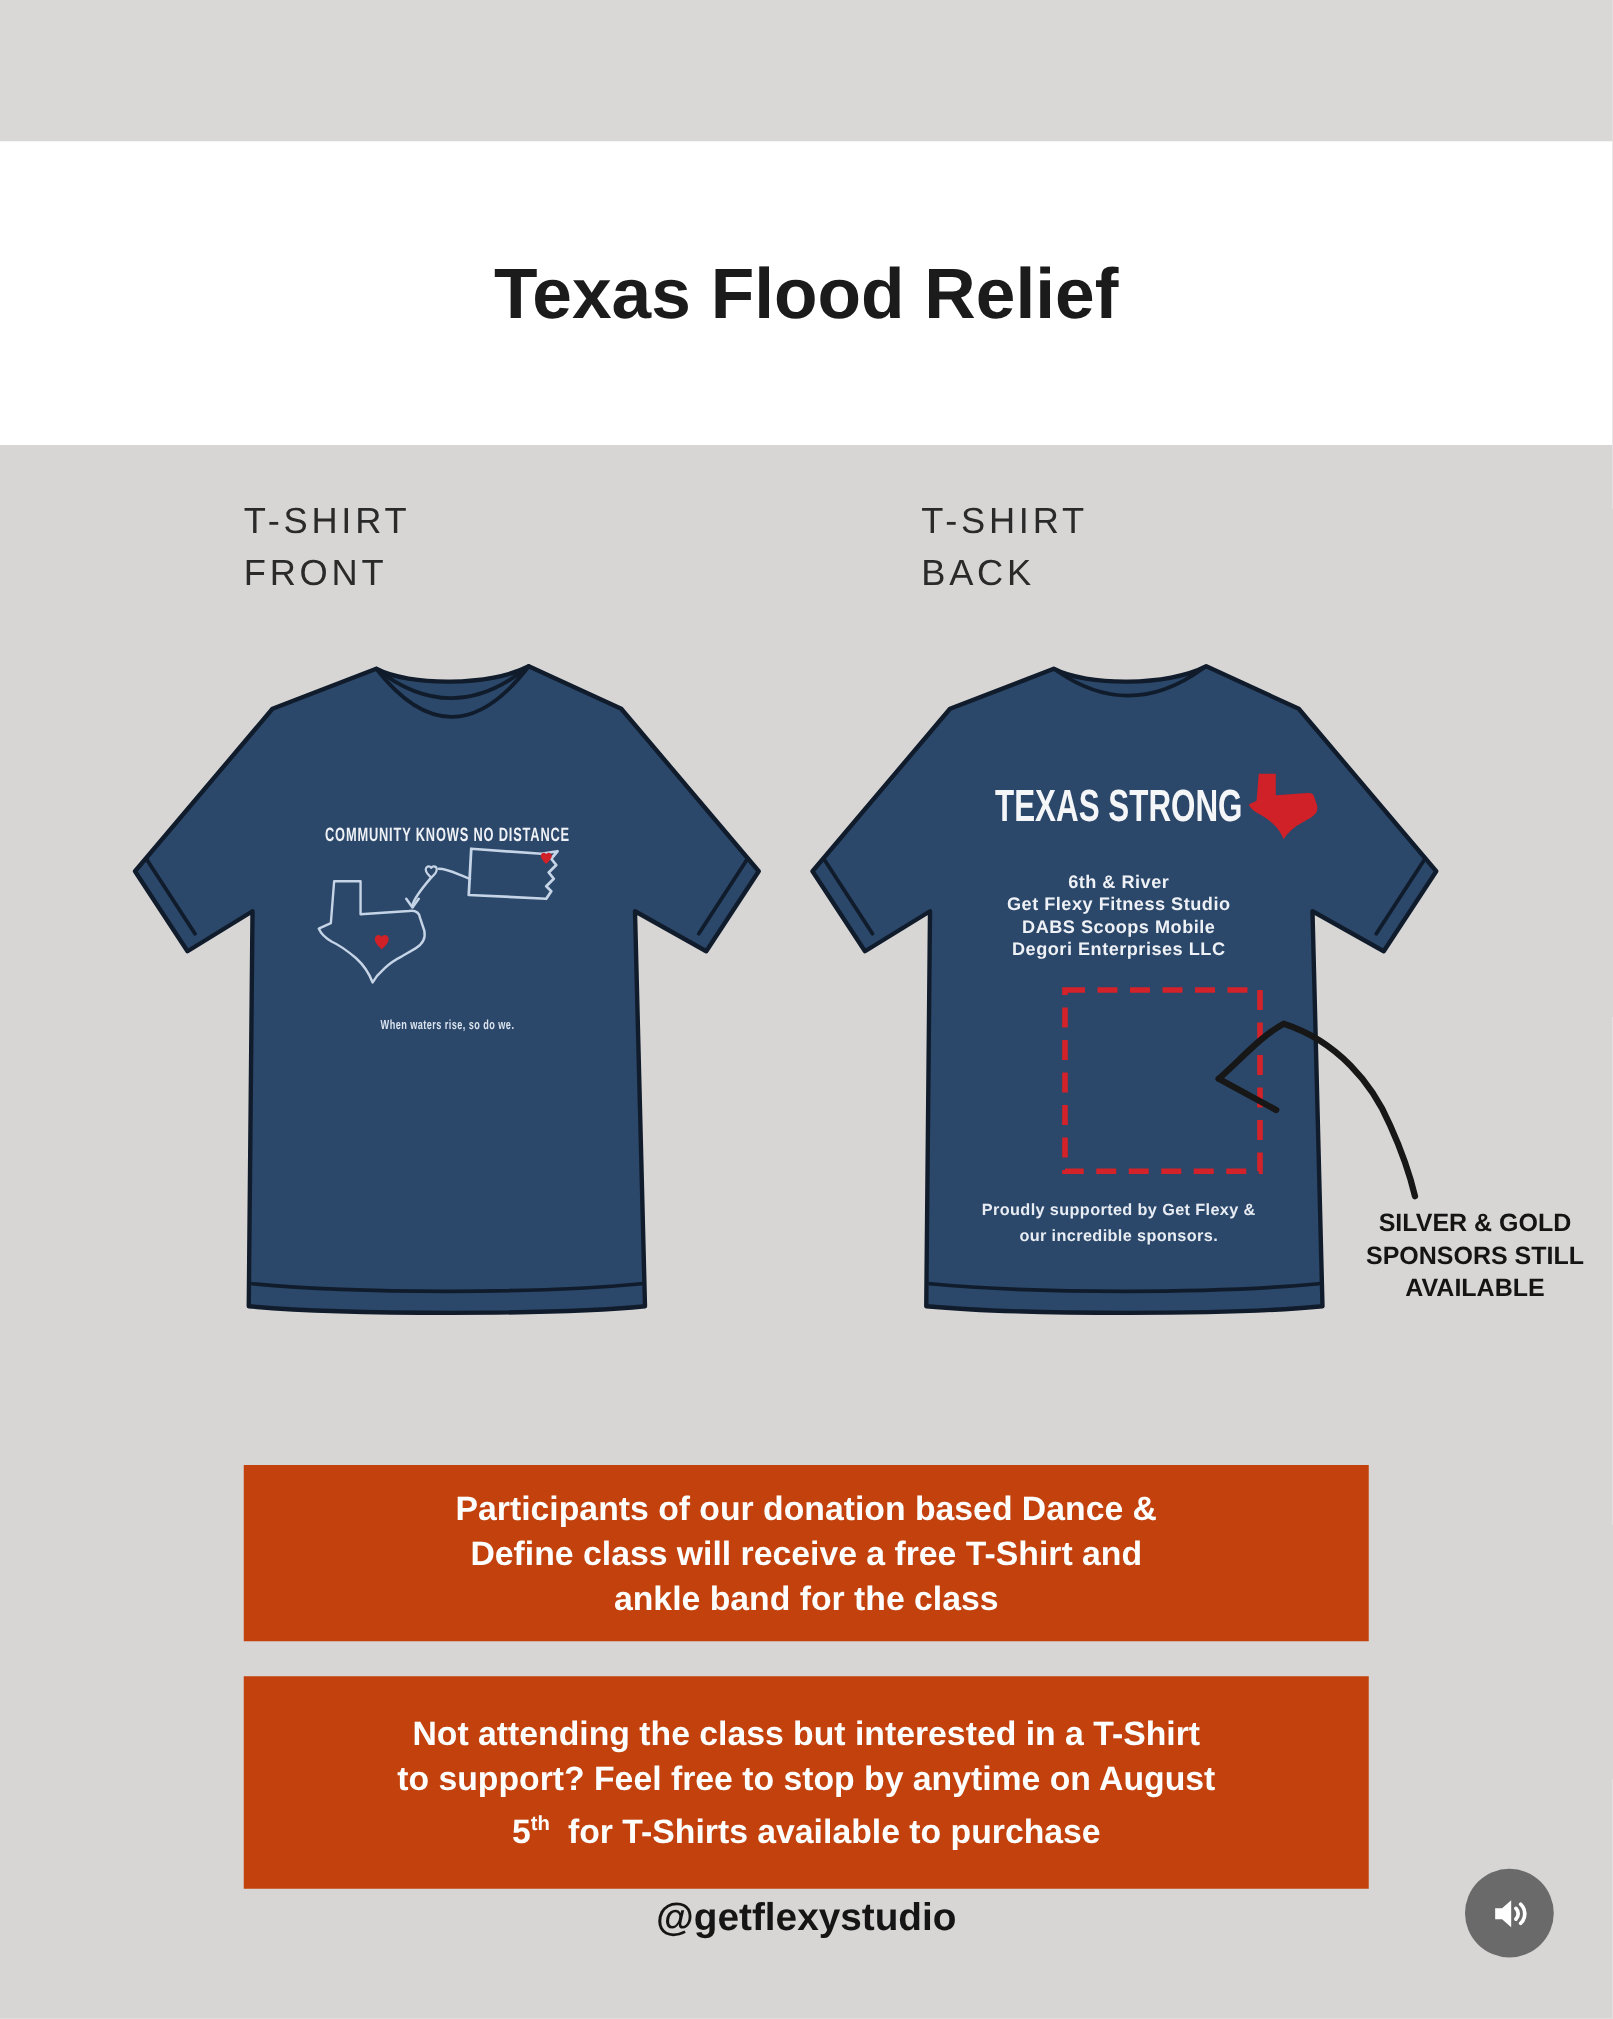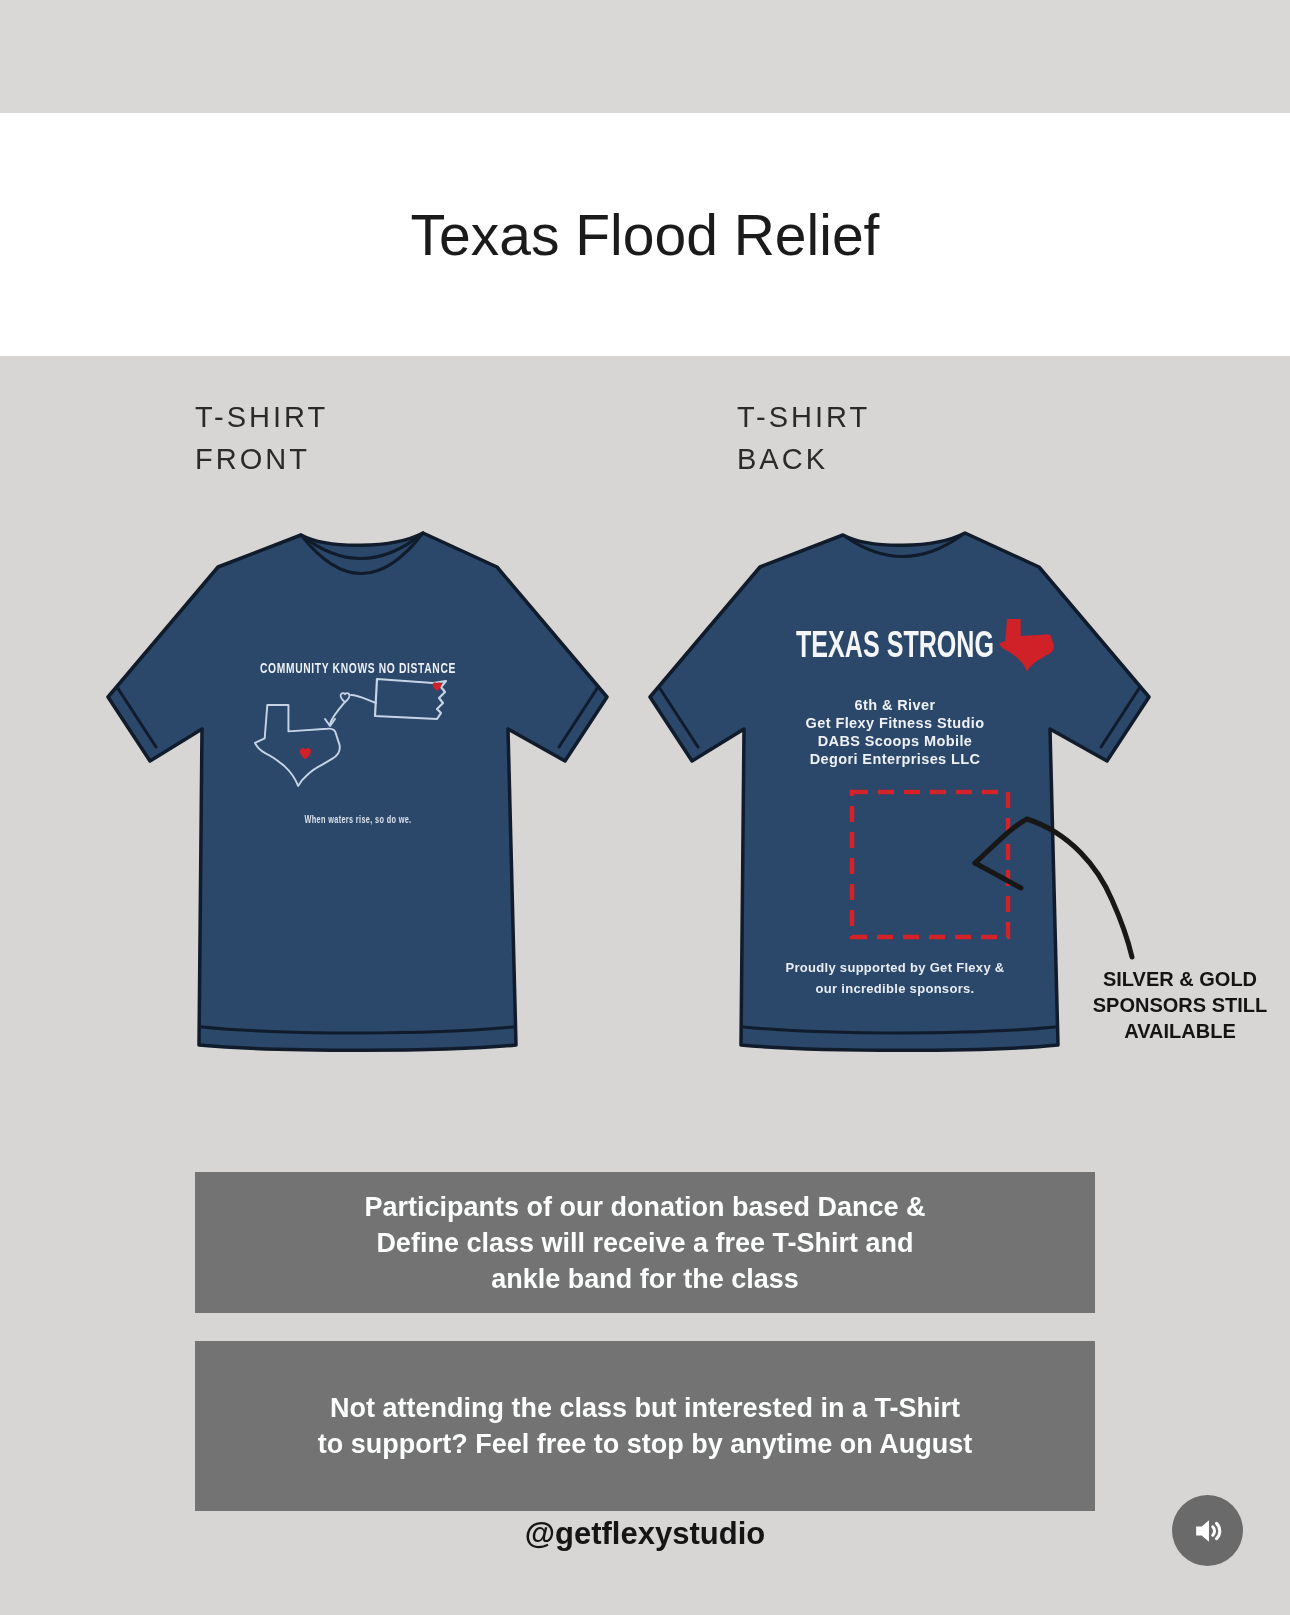--- a/index.html
+++ b/index.html
@@ -1,21 +1,21 @@
 <!DOCTYPE html>
 <html><head>
 <meta charset="utf-8">
 <style>
   html,body{margin:0;padding:0;}
   body{font-family:"Liberation Sans",sans-serif;}
   .canvas{position:relative;width:1290px;height:1615px;background:#d8d6d5;overflow:hidden;}
   .top-band{position:absolute;left:0;top:0;width:1290px;height:113px;background:#d9d8d7;}
   .title-band{position:absolute;left:0;top:113px;width:1290px;height:243px;background:#ffffff;
               display:flex;flex-direction:column;justify-content:center;align-items:center;}
-  .title-line{font-size:57px;font-weight:normal;color:#1b1b1b;line-height:80px;letter-spacing:0px;text-align:center;}
+  .title-line{font-size:57px;font-weight:bold;color:#1b1b1b;line-height:80px;letter-spacing:0px;text-align:center;}
   .shirt-label{position:absolute;width:320px;text-align:left;white-space:pre-line;
                font-size:29px;font-weight:300;color:#2a2a2a;letter-spacing:3px;line-height:42px;}
   .label-front{left:195px;top:396px;}
   .label-back{left:737px;top:396px;}
   .shirt{position:absolute;width:525px;height:550px;}
   .shirt-front{left:95px;top:505px;}
   .shirt-back{left:637px;top:505px;}
   .tee-body{fill:#2b4769;stroke:#101c2b;stroke-width:3.5;stroke-linejoin:round;}
   .tee-line{fill:none;stroke:#101c2b;stroke-width:3;stroke-linecap:round;}
   .design-stroke{fill:none;stroke:#c5d4e6;stroke-width:2.2;stroke-linecap:round;stroke-linejoin:round;}
@@ -26,21 +26,21 @@
   .front-headline{fill:#eef1f6;font-size:15.5px;font-weight:bold;letter-spacing:1px;}
   .front-caption{fill:#dbe3ee;font-size:10.5px;font-weight:bold;letter-spacing:0.5px;}
   .back-headline{fill:#f5f6f8;font-size:36px;font-weight:bold;}
   .sponsor-line{fill:#eef1f6;font-size:14.5px;font-weight:bold;letter-spacing:0.4px;}
   .proudly-line{fill:#e8edf4;font-size:13px;font-weight:bold;letter-spacing:0.3px;}
   .dashed-box{fill:none;stroke:#d32229;stroke-width:4.5;stroke-dasharray:16 10;}
   .arrow-svg{position:absolute;left:955px;top:795px;width:230px;height:185px;}
   .arrow-stroke{fill:none;stroke:#171717;stroke-width:5;stroke-linecap:round;stroke-linejoin:round;}
   .annotation{position:absolute;left:1060px;top:966px;width:240px;text-align:center;white-space:pre-line;
               font-size:20px;font-weight:bold;color:#141414;line-height:26px;}
-  .info-box{position:absolute;left:195px;width:900px;background:#737373;color:#fdfefe;
+  .info-box{position:absolute;left:195px;width:900px;background:#c2410c;color:#fdfefe;
             display:flex;flex-direction:column;justify-content:center;align-items:center;
             font-size:27px;font-weight:bold;line-height:36px;text-align:center;}
   .info-box-1{top:1172px;height:141px;}
   .info-box-2{top:1341px;height:170px;}
   .box-text{white-space:pre-line;}
   .box-line{white-space:pre;}
   .box-line sup{font-size:0.6em;vertical-align:super;margin-right:7px;}
   .footer-handle{position:absolute;left:0;top:1516px;width:1290px;text-align:center;
                  font-size:31px;font-weight:bold;color:#151515;}
   .sound-button{position:absolute;left:1172px;top:1495px;width:71px;height:71px;border-radius:50%;
@@ -125,20 +125,21 @@
 
   <div class="info-box info-box-1">
     <div class="box-text">Participants of our donation based Dance &amp;
 Define class will receive a free T-Shirt and
 ankle band for the class</div>
   </div>
 
   <div class="info-box info-box-2">
     <div class="box-text">Not attending the class but interested in a T-Shirt
 to support? Feel free to stop by anytime on August</div>
+    <div class="box-line"><span>5</span><sup>th</sup><span> for T-Shirts available to purchase</span></div>
   </div>
 
   <div class="footer-handle">@getflexystudio</div>
 
   <div class="sound-button">
     <svg width="38" height="38" viewBox="0 0 24 24">
       <path d="M4.5,9.2 L8,9.2 L12.6,5.2 L12.6,18.8 L8,14.8 L4.5,14.8 Z" fill="#ffffff"></path>
       <path d="M15,9.3 A3.8,3.8 0 0 1 15,14.7" fill="none" stroke="#ffffff" stroke-width="1.9" stroke-linecap="round"></path>
       <path d="M17.4,7.2 A6.6,6.6 0 0 1 17.4,16.8" fill="none" stroke="#ffffff" stroke-width="1.9" stroke-linecap="round"></path>
     </svg>

